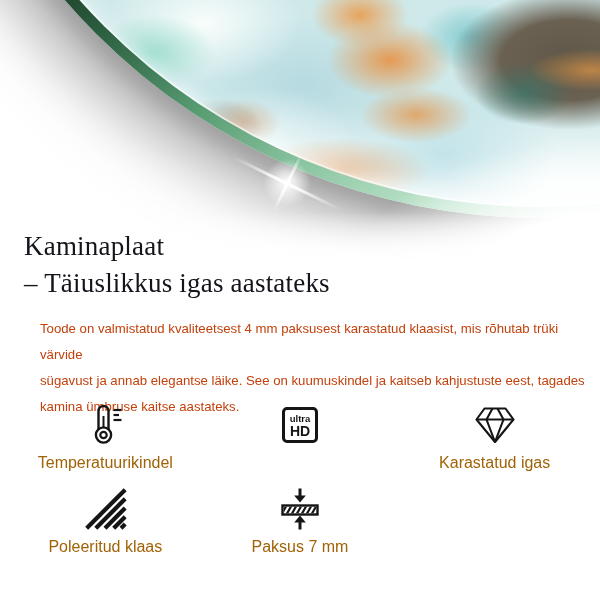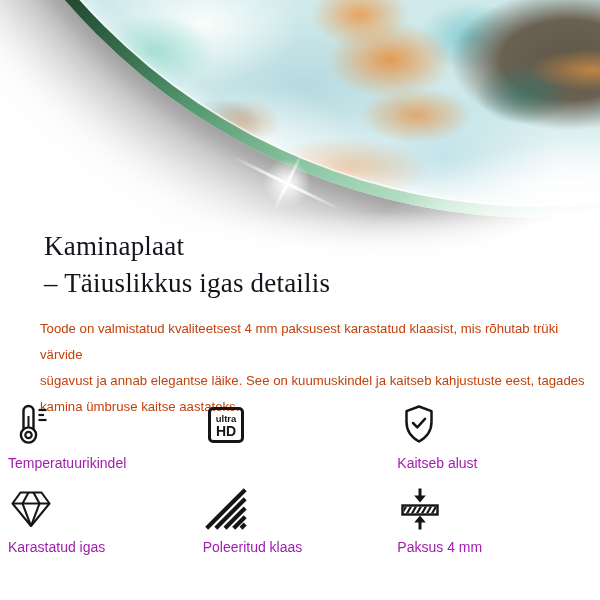--- a/index.html
+++ b/index.html
@@ -54,38 +54,38 @@
   .sparkle{position:absolute;left:227px;top:123px;width:120px;height:120px;transform:rotate(26deg);pointer-events:none;}
   .sparkle .glow{position:absolute;left:36px;top:36px;width:48px;height:48px;border-radius:50%;
     background:radial-gradient(circle, rgba(255,255,255,1) 0%, rgba(255,255,255,0.55) 35%, rgba(255,255,255,0) 70%);}
   .sparkle .ray-h{position:absolute;left:0;top:58.5px;width:120px;height:3px;
     background:linear-gradient(to right, rgba(255,255,255,0), #fff 45%, #fff 55%, rgba(255,255,255,0));}
   .sparkle .ray-v{position:absolute;left:58.5px;top:28px;width:3px;height:64px;
     background:linear-gradient(to bottom, rgba(255,255,255,0), #fff 45%, #fff 55%, rgba(255,255,255,0));}
 
   
   .title{
-    position:absolute;left:44px;top:228px;margin:0;
+    position:absolute;left:24px;top:228px;margin:0;
     font-family:"Liberation Serif", serif;font-weight:400;
     font-size:27px;line-height:37px;color:#14141c;letter-spacing:0.2px;
   }
   .title span{display:block;}
   .desc{
     position:absolute;left:40px;top:316px;width:545px;margin:0;
     font-size:13.2px;line-height:26px;color:#c2410c;white-space:pre-line;
   }
 
   
   .features{
     position:absolute;left:8px;top:402px;width:584px;
     display:grid;grid-template-columns:repeat(3,1fr);grid-template-rows:84px 84px;
   }
-  .feature{display:flex;flex-direction:column;align-items:flex-start;}
+  .feature{display:flex;flex-direction:column;align-items:center;}
   .icon-box{height:50px;display:flex;align-items:flex-start;justify-content:center;margin-bottom:4px;}
-  .feature .label{font-size:14px;color:#a21caf;line-height:14px;}
+  .feature .label{font-size:16px;color:#a16207;line-height:14px;}
   .fsvg{stroke:#151515;fill:none;}
   .fsvg text{font-family:"Liberation Sans", sans-serif;fill:#151515;stroke:none;text-anchor:middle;}
 </style>
 </head>
 <body>
 
 <div class="hero">
   <div class="glass-shadow"></div>
   <div class="glass">
     <div class="art"></div>
@@ -93,21 +93,21 @@
   <div class="white-fade"></div>
   <div class="sparkle">
     <span class="ray-h"></span>
       <span class="ray-v"></span>
       <span class="glow"></span>
   </div>
 </div>
 
 <h1 class="title">
   <span>Kaminaplaat</span>
-  <span>– Täiuslikkus igas detailis</span>
+  <span>– Täiuslikkus igas aastateks</span>
 </h1>
 
 <p class="desc">Toode on valmistatud kvaliteetsest 4 mm paksusest karastatud klaasist, mis rõhutab trüki värvide
 sügavust ja annab elegantse läike. See on kuumuskindel ja kaitseb kahjustuste eest, tagades
 kamina ümbruse kaitse aastateks.</p>
 
 <div class="features">
 
   <div class="feature">
     <div class="icon-box">
@@ -127,29 +127,20 @@
   <div class="feature">
     <div class="icon-box">
       <svg class="fsvg" width="46" height="46" viewBox="0 0 46 46">
         <rect x="6.5" y="6.5" width="33" height="33" rx="3.5" stroke-width="3"></rect>
         <text x="23" y="19.5" font-size="9.5" font-weight="700">ultra</text>
         <text x="23" y="34" font-size="14" font-weight="800">HD</text>
       </svg>
     </div>
   </div>
 
-  <div class="feature">
-    <div class="icon-box">
-      <svg class="fsvg" width="44" height="44" viewBox="0 0 44 44">
-        <path d="M22 4.5 L34.5 9.2 V20 C34.5 29.5 29 35.6 22 39.5 C15 35.6 9.5 29.5 9.5 20 V9.2 Z" stroke-width="2.5" stroke-linejoin="round"></path>
-        <path d="M16 21 L20.3 25.3 L28 16.8" stroke-width="2.5" stroke-linecap="round" stroke-linejoin="round"></path>
-      </svg>
-    </div>
-    <span class="label">Kaitseb alust</span>
-  </div>
 
   <div class="feature">
     <div class="icon-box">
       <svg class="fsvg" width="46" height="46" viewBox="0 0 46 46">
         <path d="M12.5 6.5 H33.5 L41.5 17.5 L23 40 L4.5 17.5 Z" stroke-width="2.1" stroke-linejoin="round"></path>
         <path d="M4.5 17.5 H41.5" stroke-width="2.1"></path>
         <path d="M20.5 6.5 L14.5 17.5 L23 40 M25.5 6.5 L31.5 17.5 L23 40" stroke-width="2.1" stroke-linejoin="round"></path>
       </svg>
     </div>
     <span class="label">Karastatud igas</span>
@@ -186,16 +177,16 @@
           <line x1="18" y1="31" x2="26" y2="17"></line>
           <line x1="23" y1="31" x2="31" y2="17"></line>
           <line x1="28" y1="31" x2="36" y2="17"></line>
           <line x1="33" y1="31" x2="41" y2="17"></line>
           <line x1="38" y1="31" x2="46" y2="17"></line>
         </g>
         <line x1="23" y1="43.5" x2="23" y2="35" stroke-width="3"></line>
         <polygon points="17.2,36.5 28.8,36.5 23,29.5" fill="#151515" stroke="none"></polygon>
       </svg>
     </div>
-    <span class="label">Paksus 4 mm</span>
+    <span class="label">Paksus 7 mm</span>
   </div>
 
 </div>
 
 </body></html>

